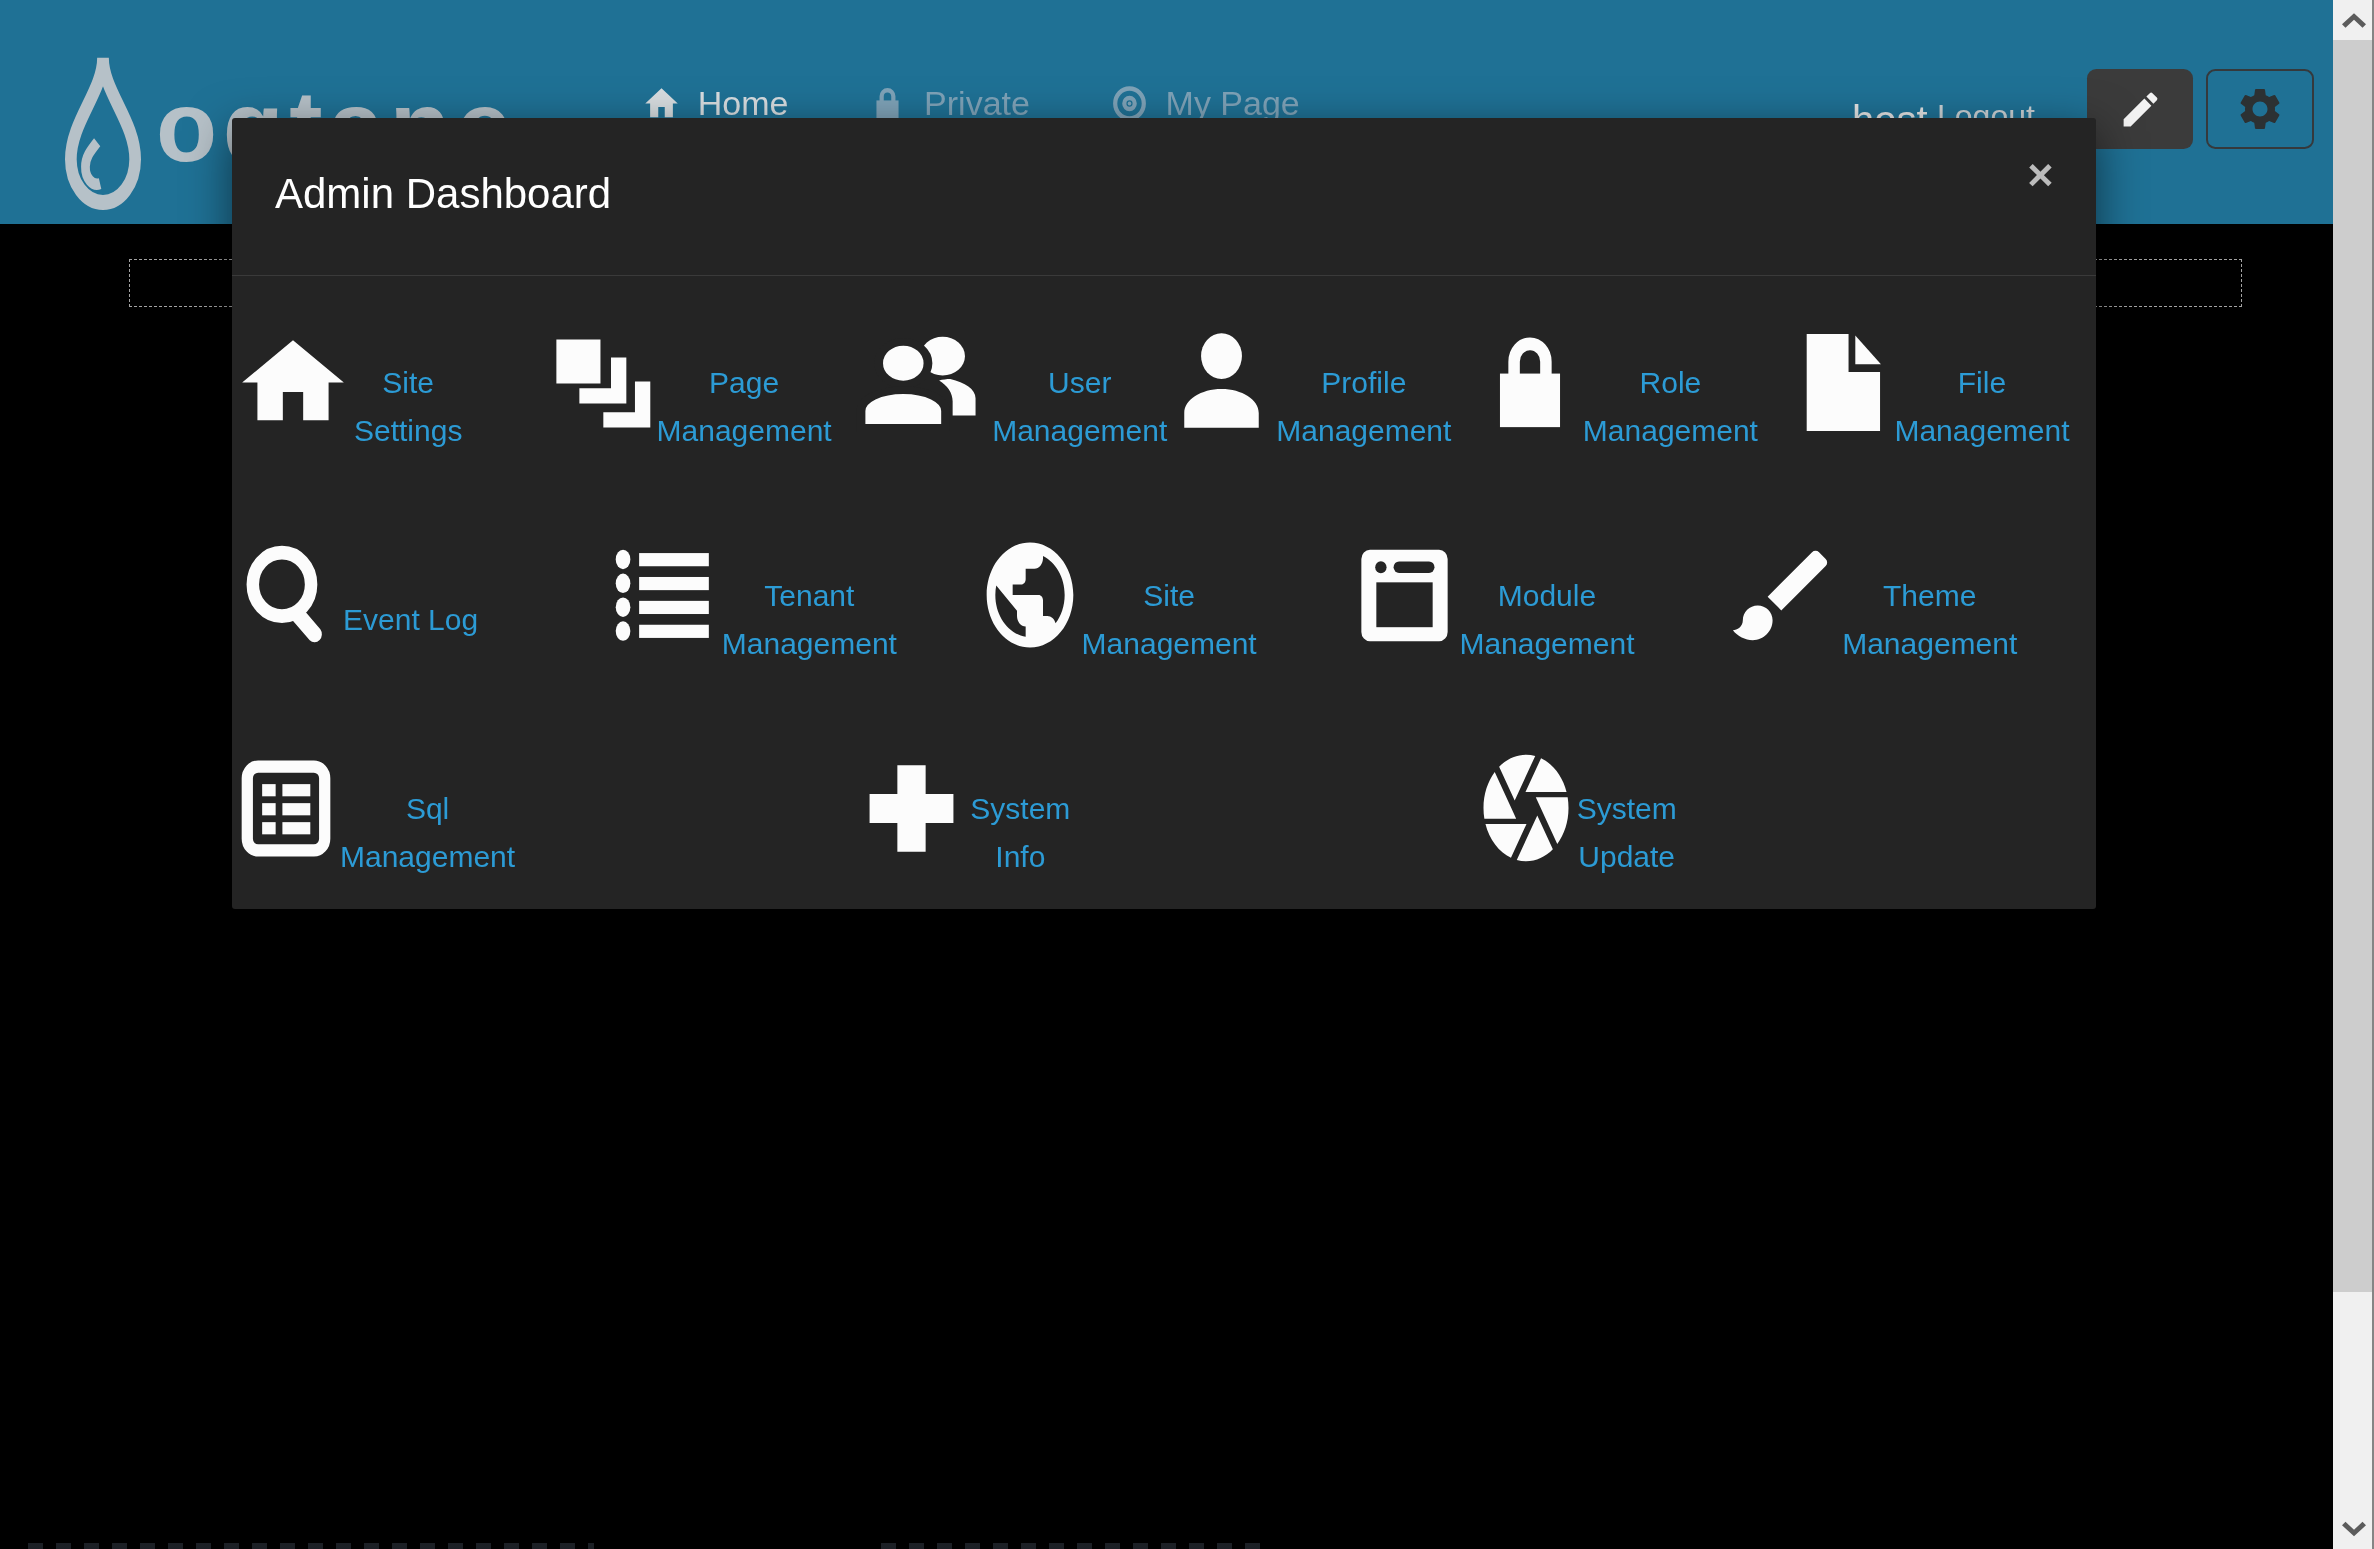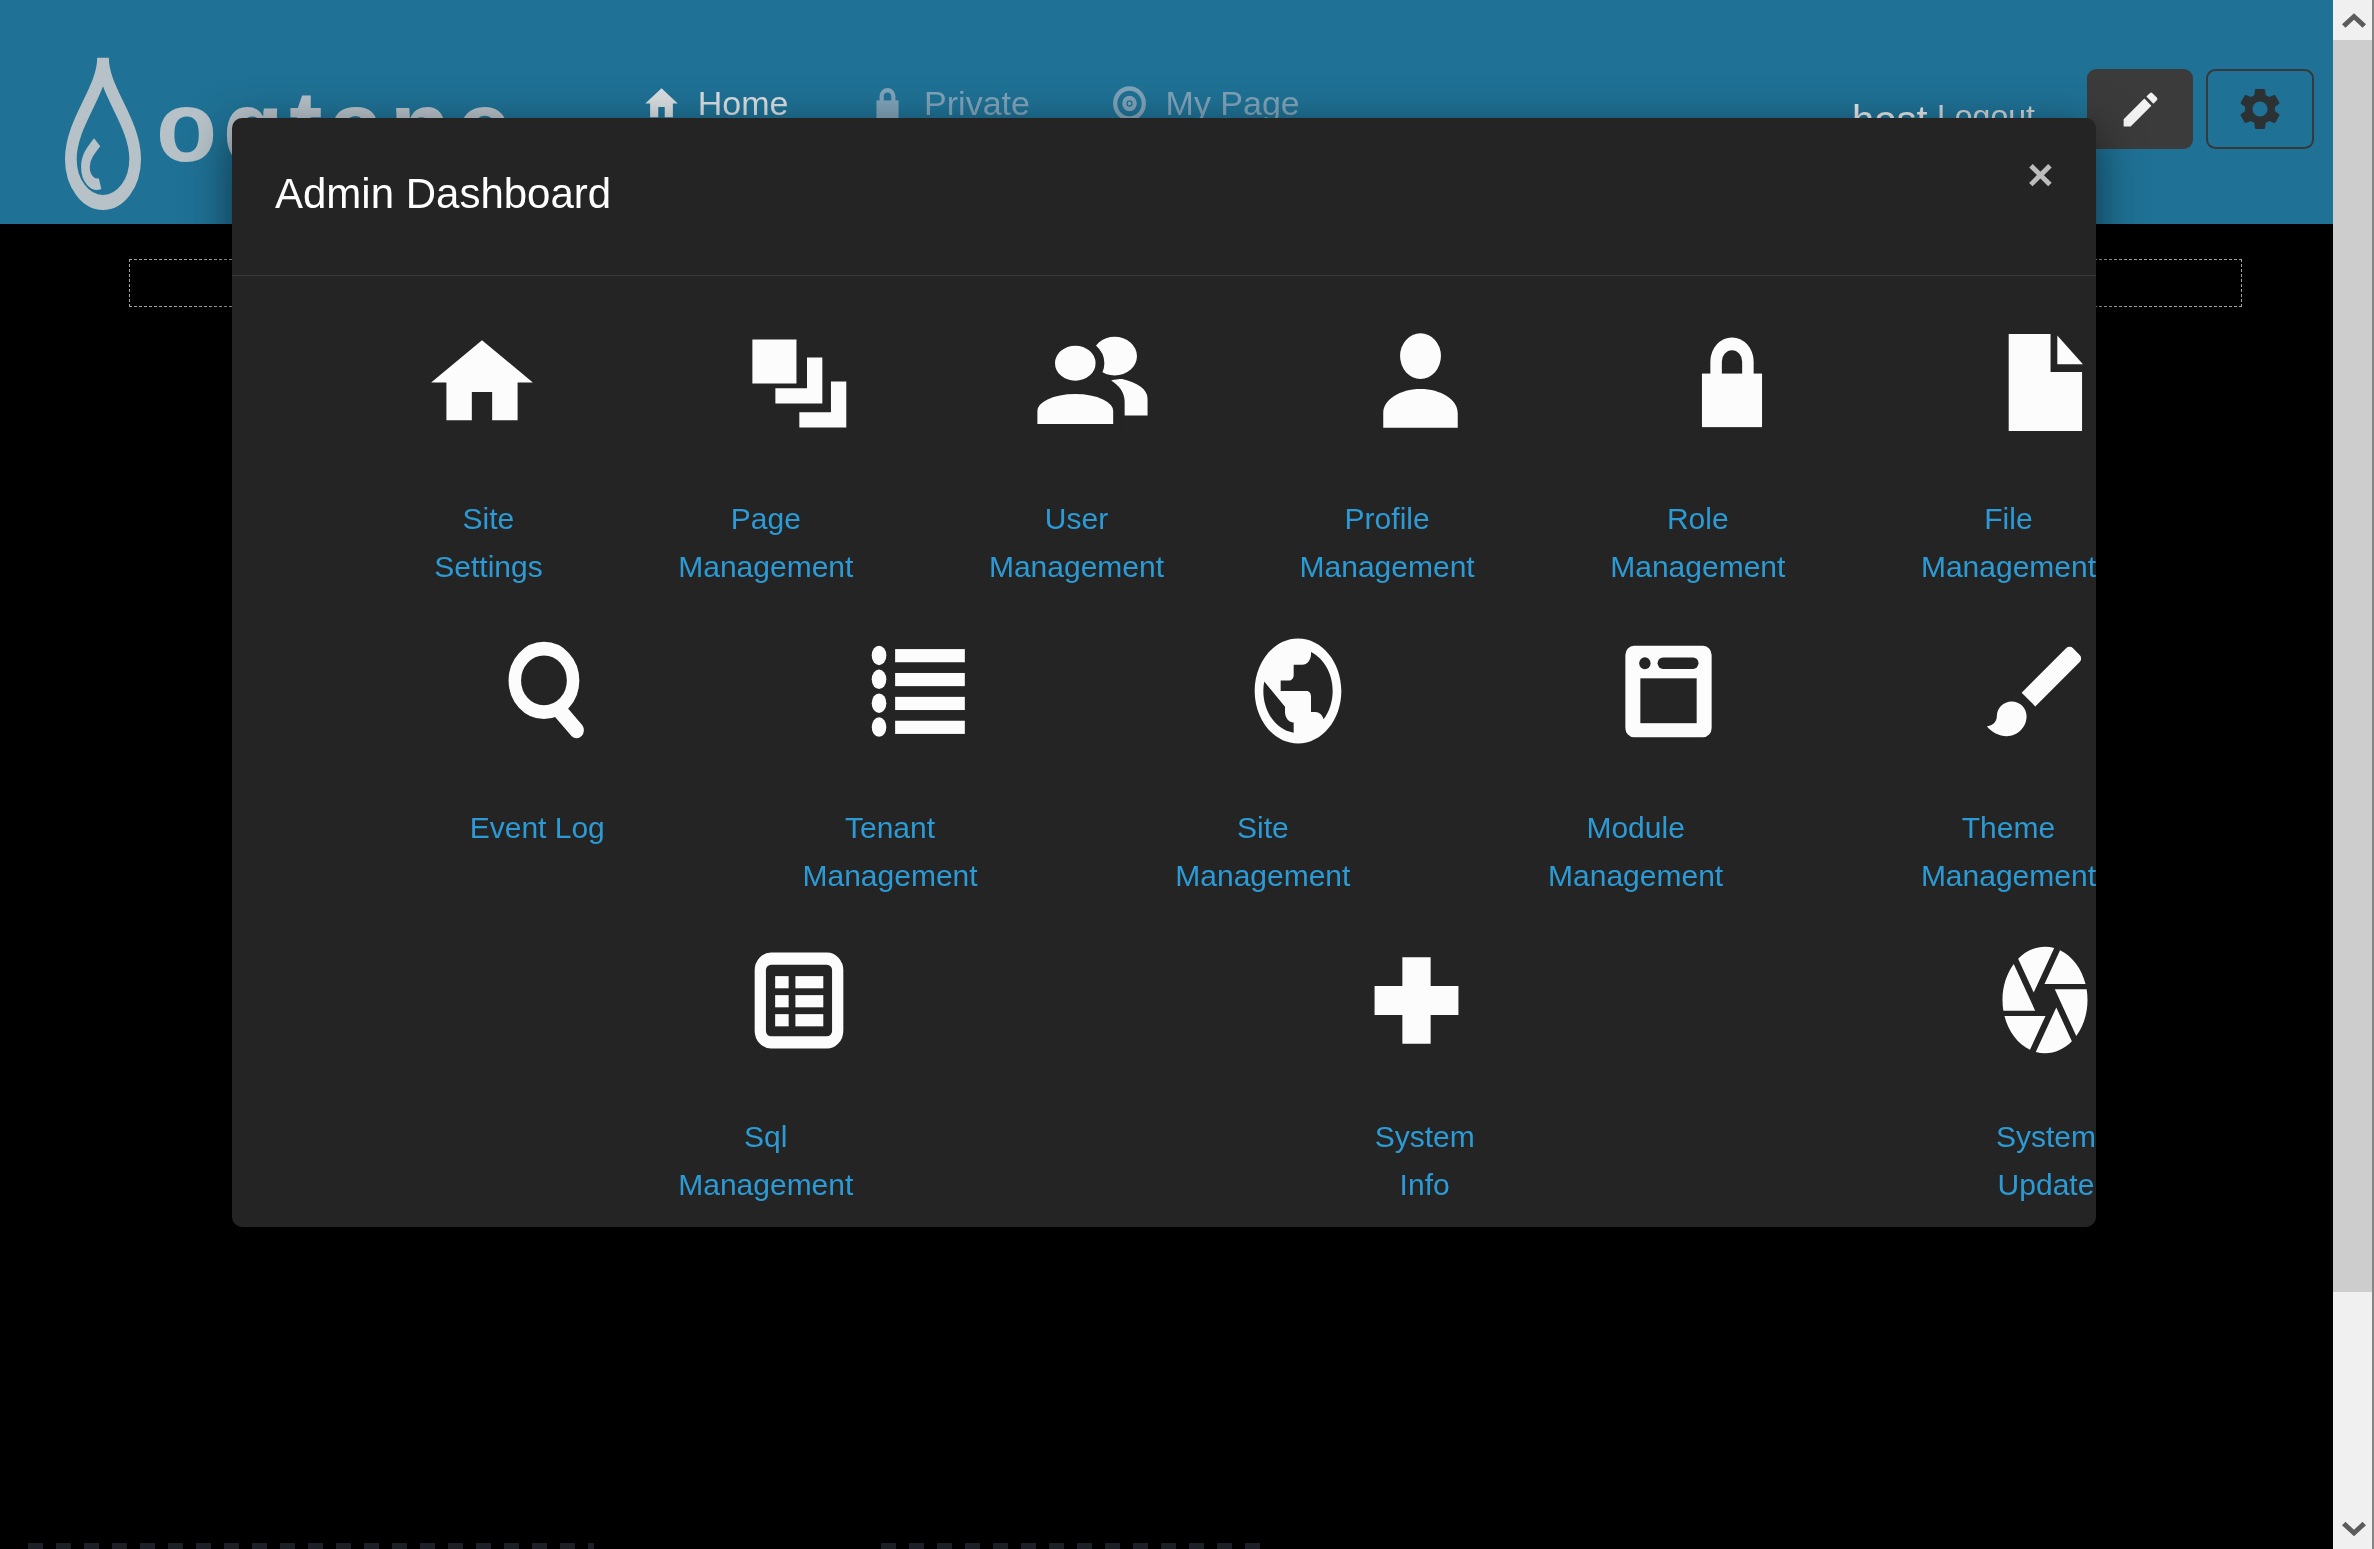--- a/index.html
+++ b/index.html
@@ -29,29 +29,29 @@
 
   
   .content{position:absolute;left:0;top:224px;width:2333px;height:1325px;background:var(--page-bg)}
   .pane-placeholder{position:absolute;left:129px;top:35px;width:2113px;height:48px;border:1.9px dashed #a3a3a3}
   .sliver{position:absolute;bottom:0;height:5.6px;opacity:.55;
           background:repeating-linear-gradient(90deg,#333a44 0 15px,transparent 15px 28px)}
   .sliver.s1{left:28px;width:566px}
   .sliver.s2{left:881px;width:390px}
 
   
-  .modal{position:absolute;left:232px;top:118px;width:1864px;height:1109px;background:var(--modal-bg);
-         border-radius:10px;box-shadow:0 13px 46px rgba(0,0,0,.55);z-index:5}
+  .modal{position:absolute;left:232px;top:118px;width:1864px;height:791px;background:var(--modal-bg);
+         border-radius:3px;box-shadow:0 13px 46px rgba(0,0,0,.55);z-index:5}
   .modal-header{position:relative;height:158px;border-bottom:0.9px solid #3a3a3a}
   .modal-title{position:absolute;left:43px;top:52px;font-size:42px;font-weight:normal;color:#ffffff}
   .modal-close{position:absolute;right:37px;top:28px;font-size:45px;font-weight:bold;color:#bcbcbc;
                line-height:1;cursor:pointer;padding:5.6px}
   .modal-body{padding-top:43px}
   .tile-row{display:flex;margin-bottom:37px}
-  .tile{flex:1;display:flex;flex-direction:column;align-items:flex-end;cursor:pointer;text-decoration:none}
+  .tile{flex:1;display:flex;align-items:center;cursor:pointer;text-decoration:none}
   .tile-iconbox{height:126px;display:flex;align-items:center;justify-content:center;margin-bottom:50px;color:var(--icon-white)}
   .tile-label{font-size:30px;line-height:48px;color:var(--tile-label);text-align:center}
 
   
   .scrollbar{position:absolute;right:0;top:0;width:42px;height:1549px;background:#f0f0f0;z-index:10}
   .sb-btn{position:absolute;left:0;width:42px;height:40px;display:flex;align-items:center;justify-content:center;color:#5c5c5c;cursor:pointer}
   .sb-btn.up{top:0}
   .sb-btn.down{bottom:0}
   .sb-thumb{position:absolute;left:0;top:40px;width:42px;height:1252px;background:#cdcdcd;cursor:pointer}
   .sb-edge{position:absolute;right:0;top:0;width:2.8px;height:100%;background:#858585}

